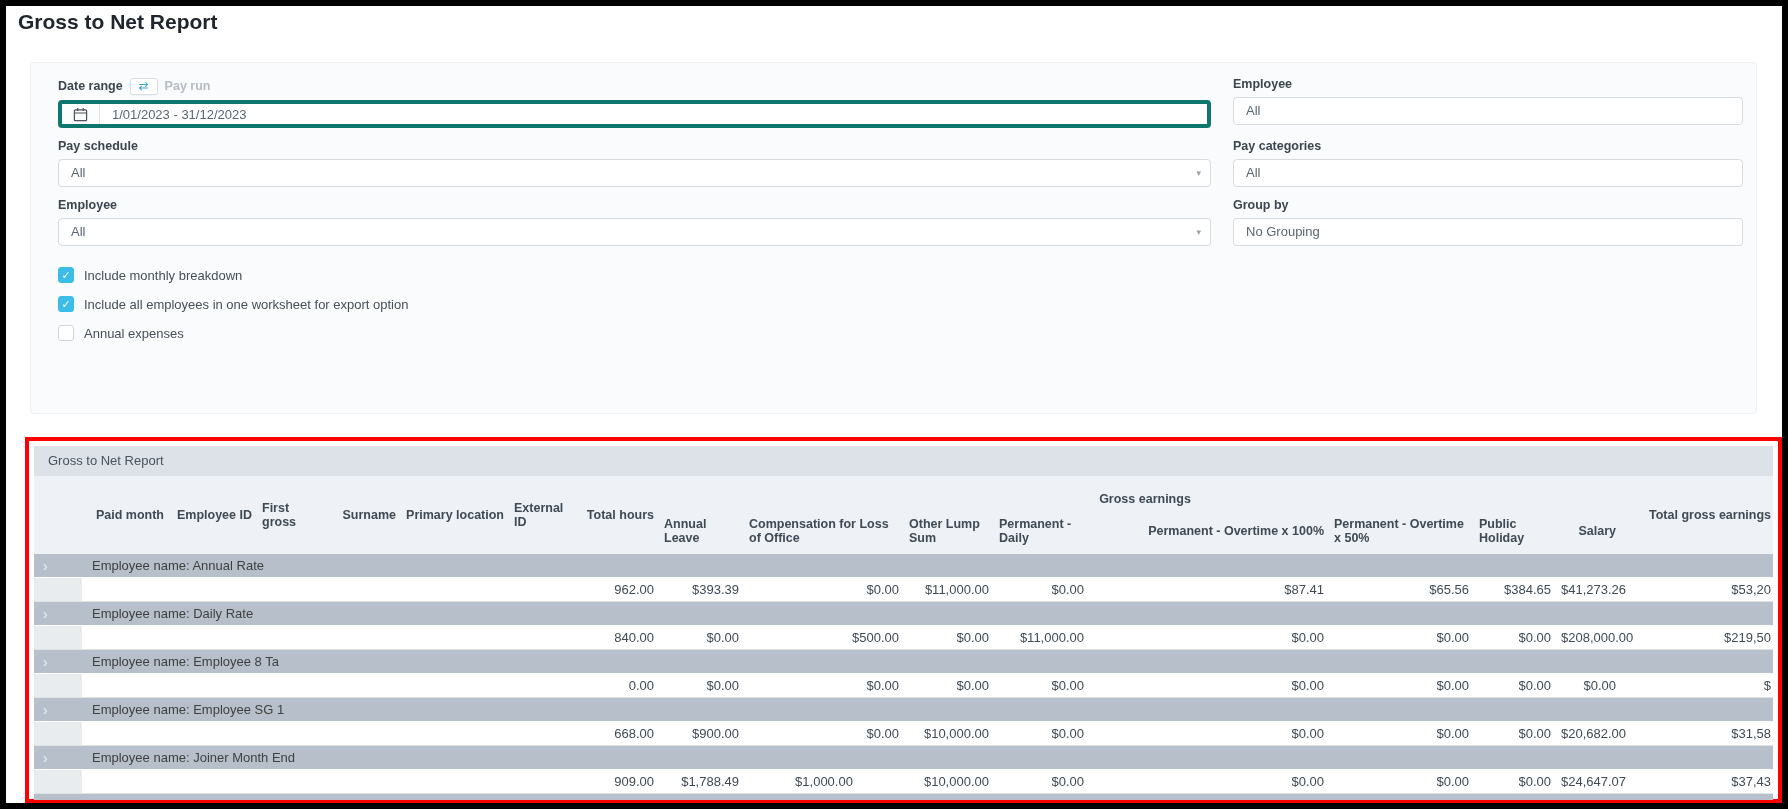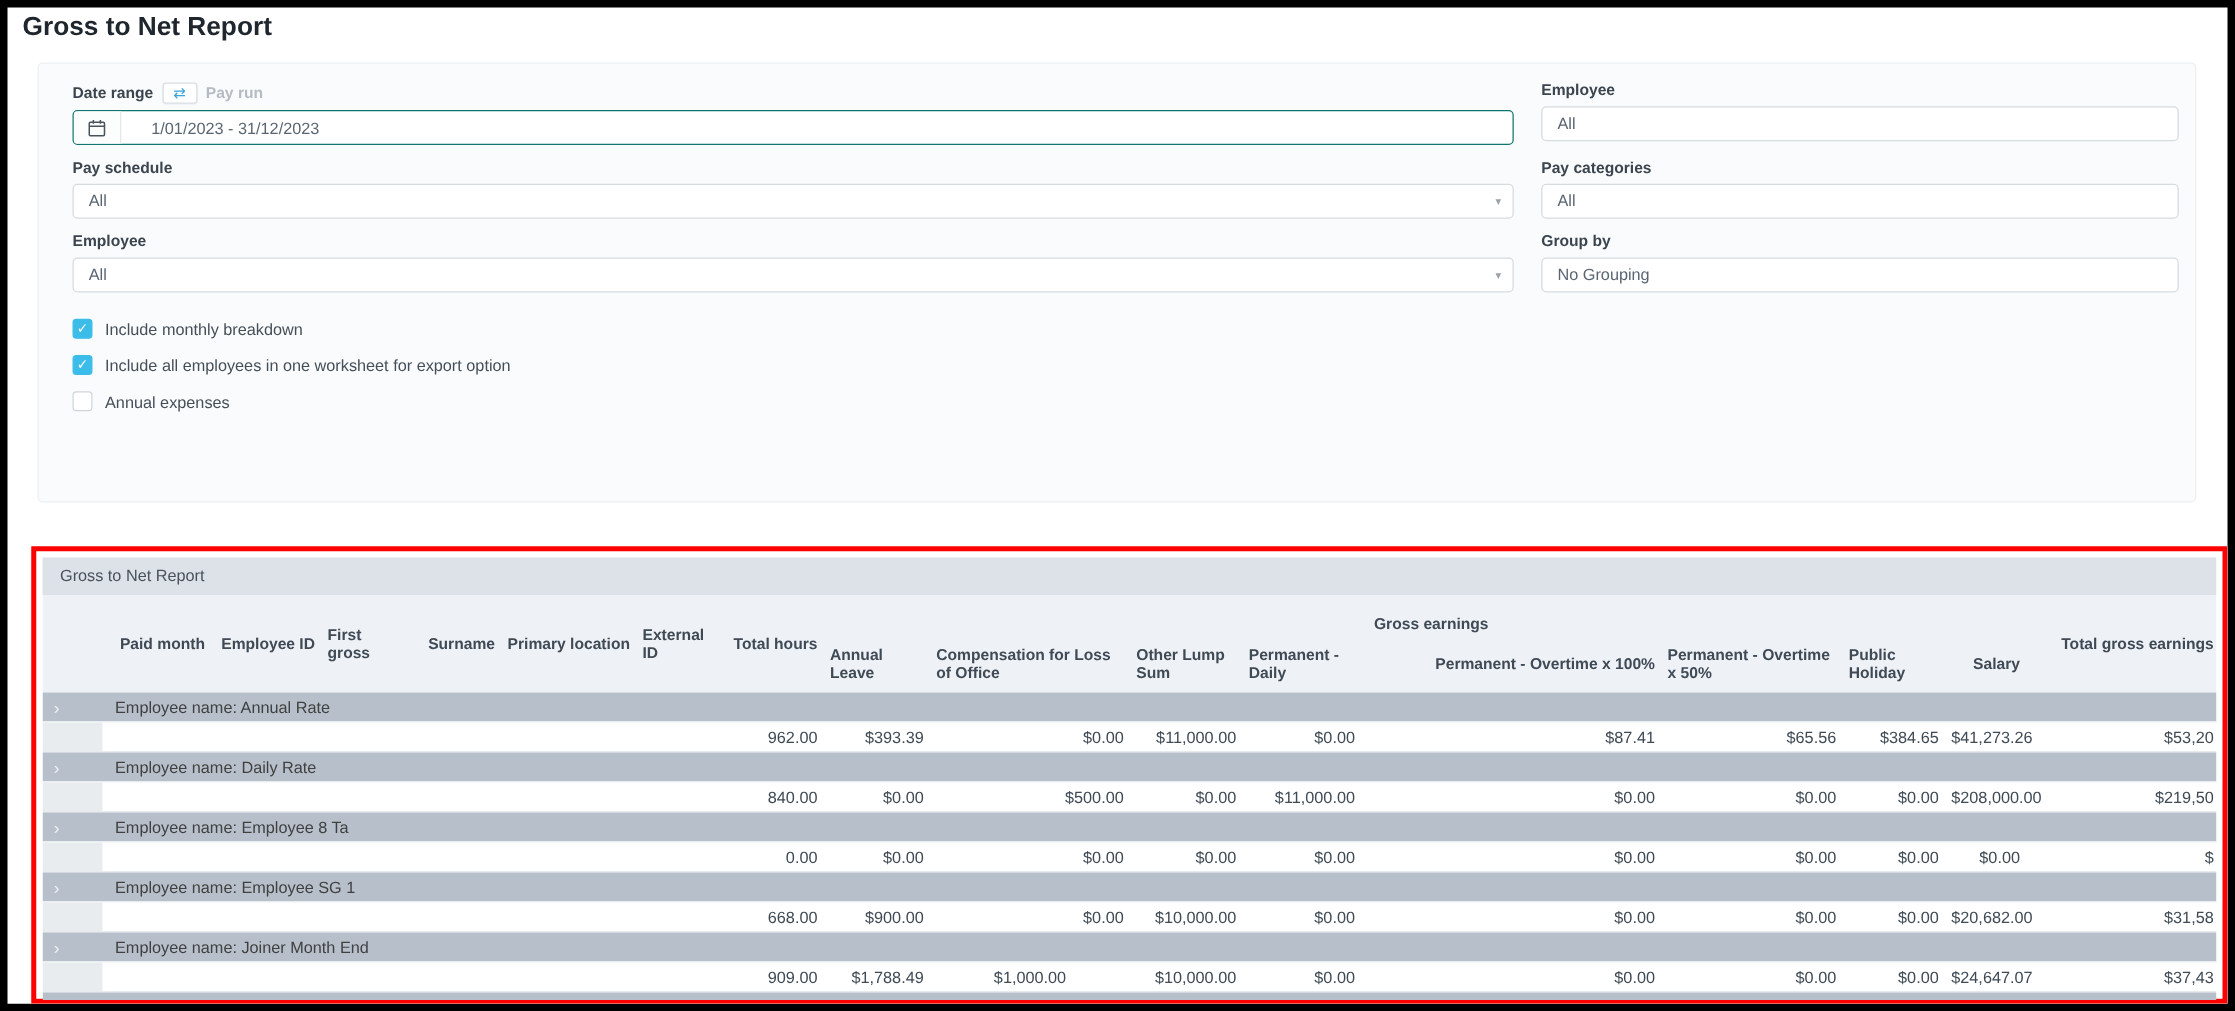--- a/index.html
+++ b/index.html
@@ -11,41 +11,41 @@
     border:6px solid #000; background:#fff; overflow:hidden;
   }
 
   .page-title {
     position:absolute; left:12px; top:4px;
     font-size:21px; font-weight:bold; color:#20262e;
   }
 
   
   .filter-panel {
-    position:absolute; left:24px; top:44px; width:1727px; height:352px;
+    position:absolute; left:24px; top:56px; width:1727px; height:352px;
     background:#fafbfc; border:1px solid #edeff2; border-radius:4px;
     padding:14px 0 0 27px;
   }
   .filter-grid { display:grid; grid-template-columns:1153px 510px; column-gap:22px; }
   .field { margin-bottom:11px; }
   .f-label {
     font-size:12.5px; font-weight:bold; color:#3b454f;
     margin-bottom:5px; height:15px; line-height:15px;
   }
   .label-row { display:flex; align-items:center; gap:7px; margin-bottom:5px; height:18px; }
   .label-row .f-label { margin-bottom:0; }
   .muted-label { font-size:12.5px; font-weight:bold; color:#b5bbc2; }
   .swap-toggle {
     width:28px; height:17px; border:1px solid #d9dee3; border-radius:3px;
     background:#fff; color:#3aa4dc; font-size:12px; line-height:14px;
     text-align:center; cursor:pointer; box-shadow:0 1px 1px rgba(0,0,0,.04);
   }
   .text-input-wrap {
     display:flex; height:28px; background:#fff;
-    border:1px solid #0f766e; border-radius:4px; overflow:hidden;gap:12px;
+    border:4px solid #0f766e; border-radius:4px; overflow:hidden;
   }
   .input-addon {
     width:38px; display:flex; align-items:center; justify-content:center;
     border-right:1px solid #e3e7ea; background:#fcfdfd;
   }
   .text-input-wrap input {
     flex:1; border:none; outline:none; font-family:"Liberation Sans", sans-serif;
     font-size:13px; color:#5a6572; padding:0 12px; background:transparent;
   }
   .select-like {

